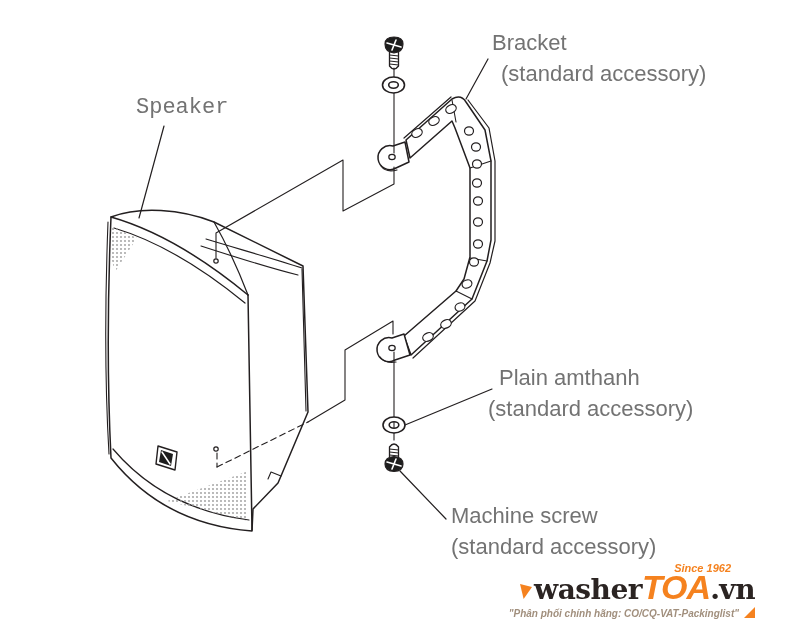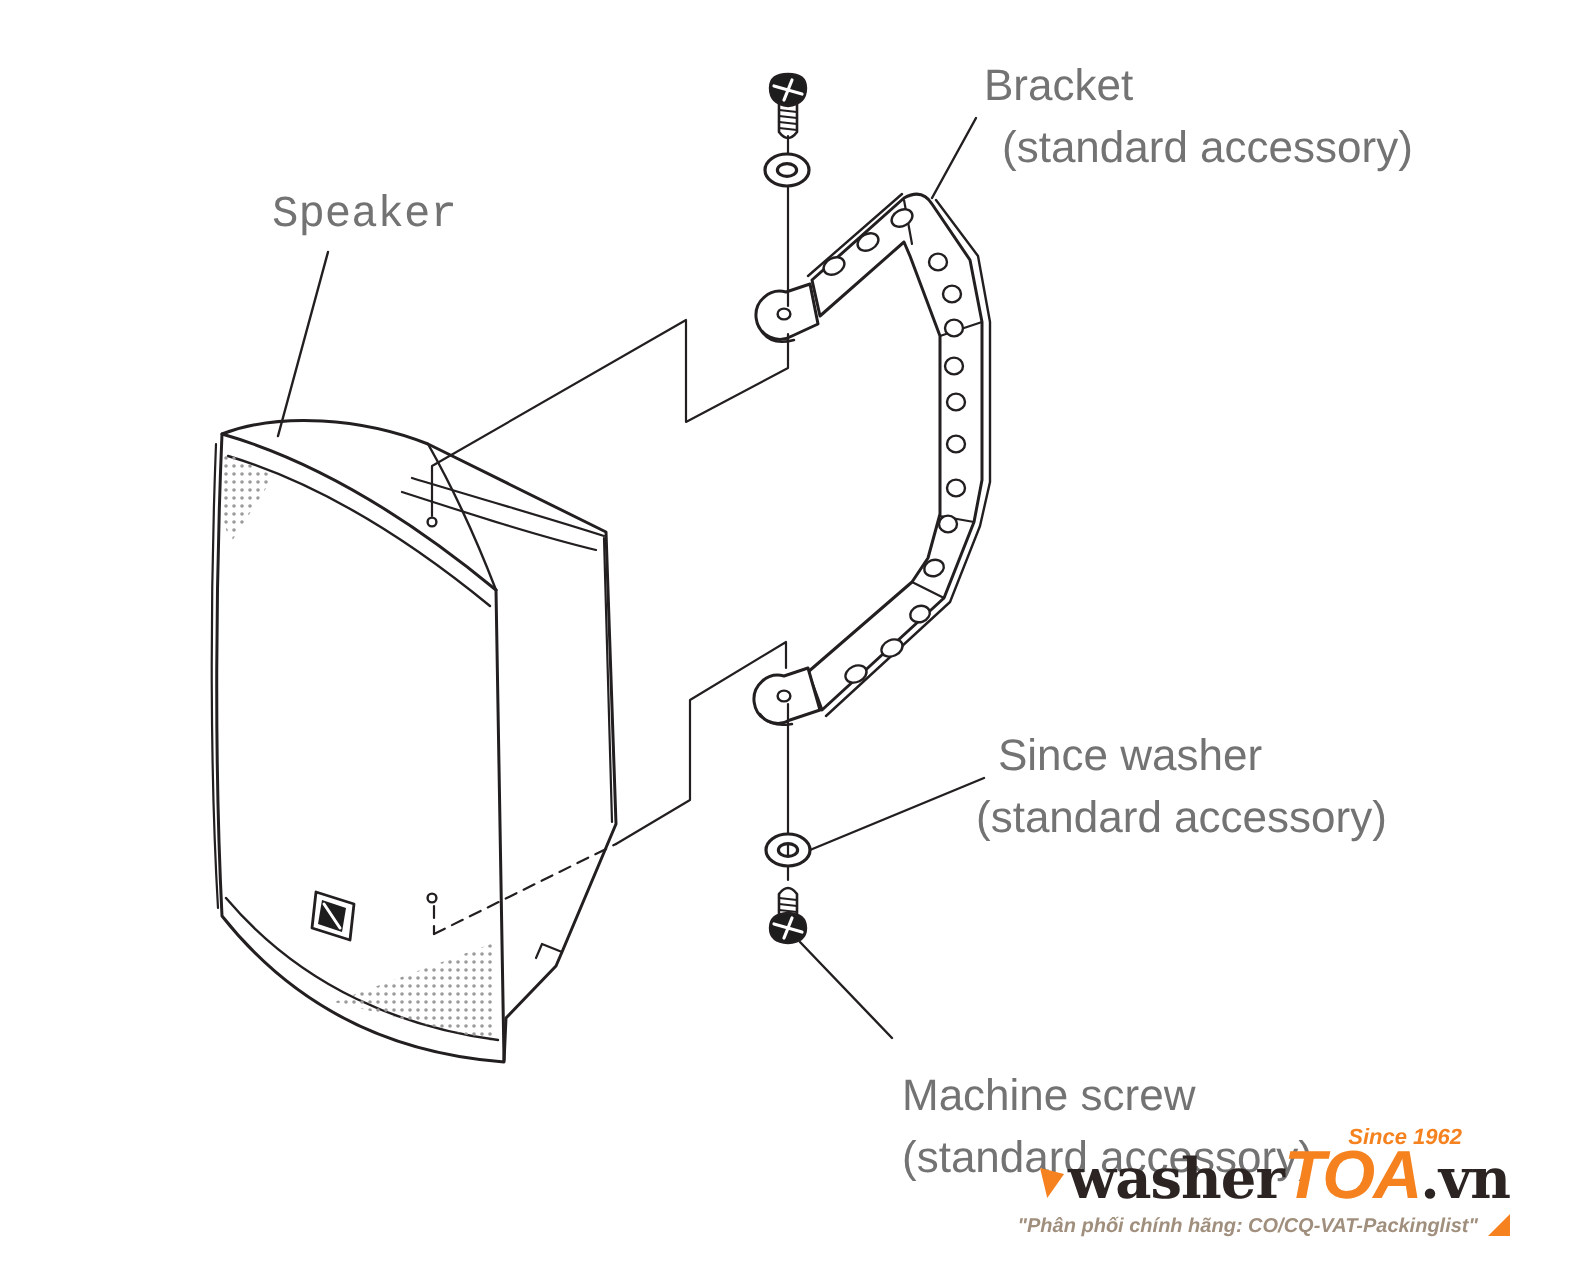--- a/index.html
+++ b/index.html
@@ -162,25 +162,25 @@
   <div class="lbl" style="left:136px;top:92px;font-family:Liberation Mono, monospace;">
     <div>Speaker</div>
   </div>
 
   <div class="lbl" style="left:492px;top:27px;">
     <div>Bracket</div>
     <div class="ind9">(standard accessory)</div>
   </div>
 
   <div class="lbl" style="left:488px;top:362px;">
-    <div class="ind11">Since washer</div>
+    <div class="ind11">Plain amthanh</div>
     <div>(standard accessory)</div>
   </div>
 
-  <div class="lbl" style="left:451px;top:532px;">
+  <div class="lbl" style="left:451px;top:500px;">
     <div>Machine screw</div>
     <div>(standard accessory)</div>
   </div>
 
   <div class="wm">
     <div class="wm-main">
       <span class="wm-wedge"></span><span>washer</span><span class="wm-o">TOA</span><span>.vn</span>
       <span class="wm-since">Since 1962</span>
     </div>
     <div class="wm-tag">

